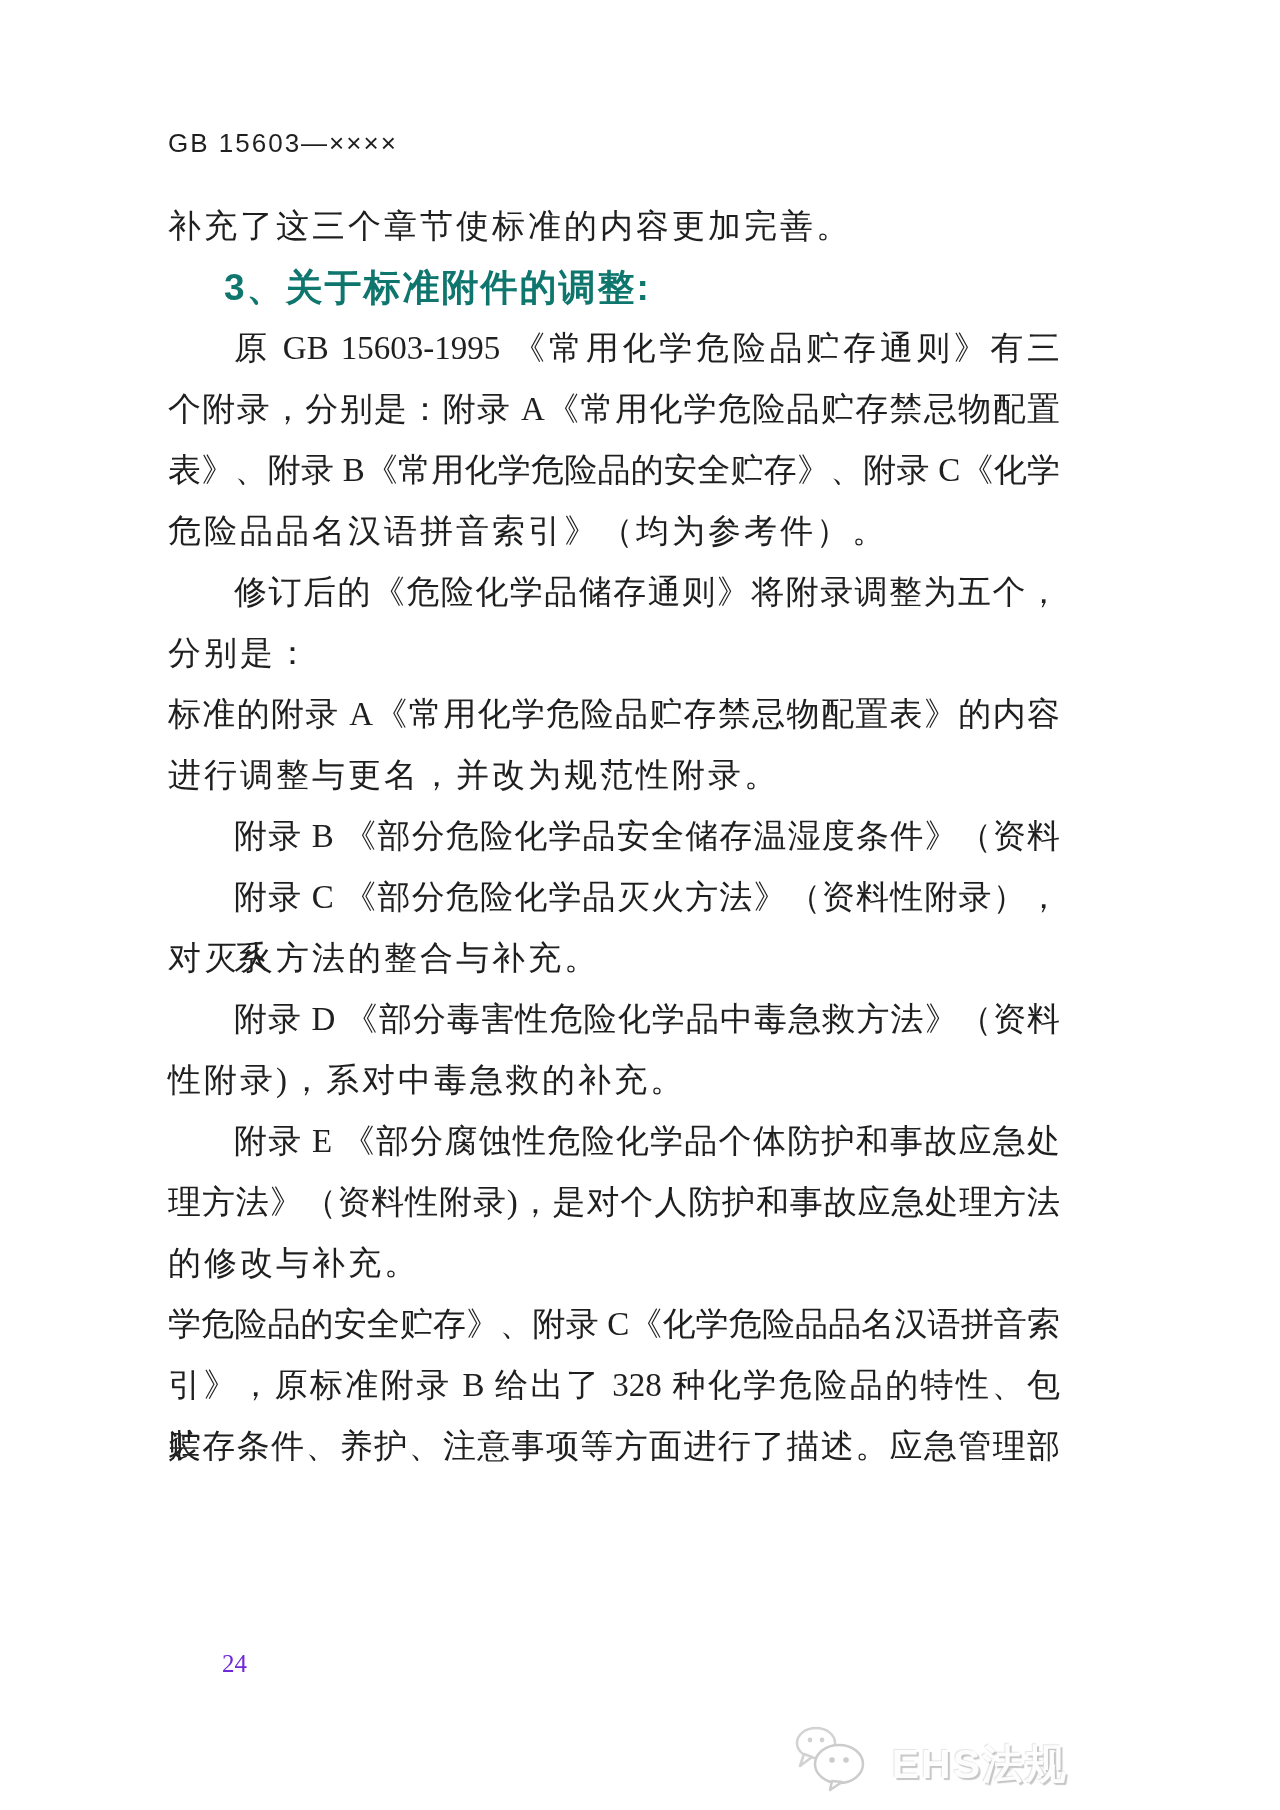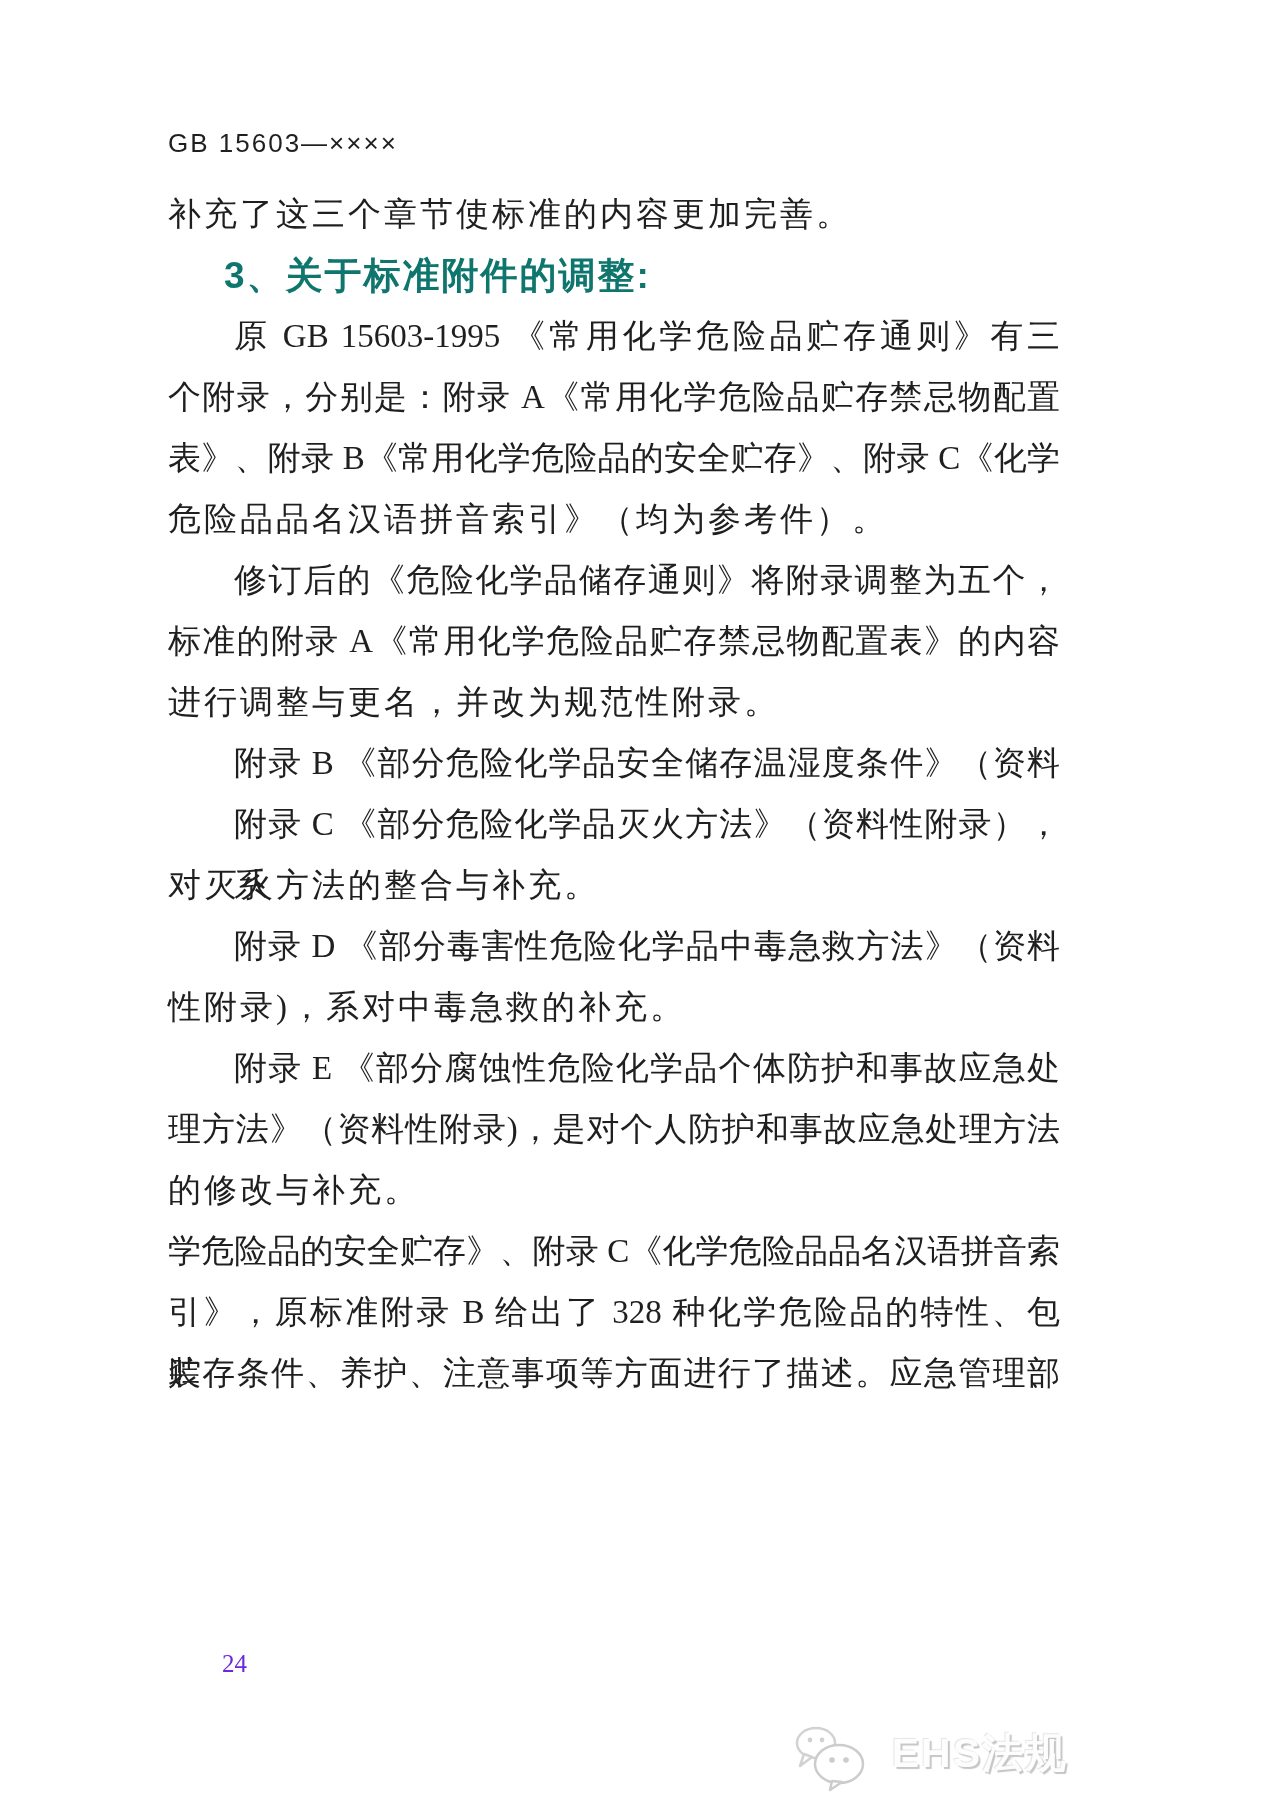--- a/index.html
+++ b/index.html
@@ -21,21 +21,21 @@
     top: 128px;
     font-family: "Liberation Sans", sans-serif;
     font-size: 26px;
     letter-spacing: 2px;
     color: #1f1f1f;
     white-space: nowrap;
   }
   .textblock {
     position: absolute;
     left: 168px;
-    top: 184px;
+    top: 196px;
     width: 892px;
     color: #1f1f1f;
   }
   .line {
     height: 61px;
     line-height: 61px;
     font-size: 33px;
     letter-spacing: 3px;
     white-space: nowrap;
     color: #1f1f1f;
@@ -65,21 +65,21 @@
     top: 1650px;
     font-size: 25px;
     color: #6d28d9;
     font-family: "Liberation Serif", serif;
   }
   .watermark {
     position: absolute;
     right: 38px;
     top: 1726px;
     display: flex;
-    align-items: flex-start;
+    align-items: flex-end;
     gap: 24px;
   }
   .watermark .wm-text {
     font-family: "Liberation Sans", sans-serif;
     font-weight: bold;
     font-size: 41px;
     letter-spacing: 2px;
     color: #fdfdfd;
     text-shadow: 2px 2px 1px #c6c6c6, -1px -1px 1px #e4e4e4;
     white-space: nowrap;
@@ -96,20 +96,21 @@
   <div class="doc-header">GB 15603—××××</div>
 
   <div class="textblock">
     <div class="line">补充了这三个章节使标准的内容更加完善。</div>
     <div class="line heading">3、关于标准附件的调整:</div>
     <div class="line jf ind">原 GB 15603-1995 《常用化学危险品贮存通则》有三</div>
     <div class="line jf">个附录，分别是：附录 A《常用化学危险品贮存禁忌物配置</div>
     <div class="line jf">表》、附录 B《常用化学危险品的安全贮存》、附录 C《化学</div>
     <div class="line">危险品品名汉语拼音索引》（均为参考件）。</div>
     <div class="line jf ind">修订后的《危险化学品储存通则》将附录调整为五个，</div>
+    <div class="line">分别是：</div>
     <div class="line jf">标准的附录 A《常用化学危险品贮存禁忌物配置表》的内容</div>
     <div class="line">进行调整与更名，并改为规范性附录。</div>
     <div class="line jf ind">附录 B 《部分危险化学品安全储存温湿度条件》（资料</div>
     <div class="line jf ind">附录 C 《部分危险化学品灭火方法》（资料性附录），系</div>
     <div class="line">对灭火方法的整合与补充。</div>
     <div class="line jf ind">附录 D 《部分毒害性危险化学品中毒急救方法》（资料</div>
     <div class="line">性附录)，系对中毒急救的补充。</div>
     <div class="line jf ind">附录 E 《部分腐蚀性危险化学品个体防护和事故应急处</div>
     <div class="line jf">理方法》（资料性附录)，是对个人防护和事故应急处理方法</div>
     <div class="line">的修改与补充。</div>

